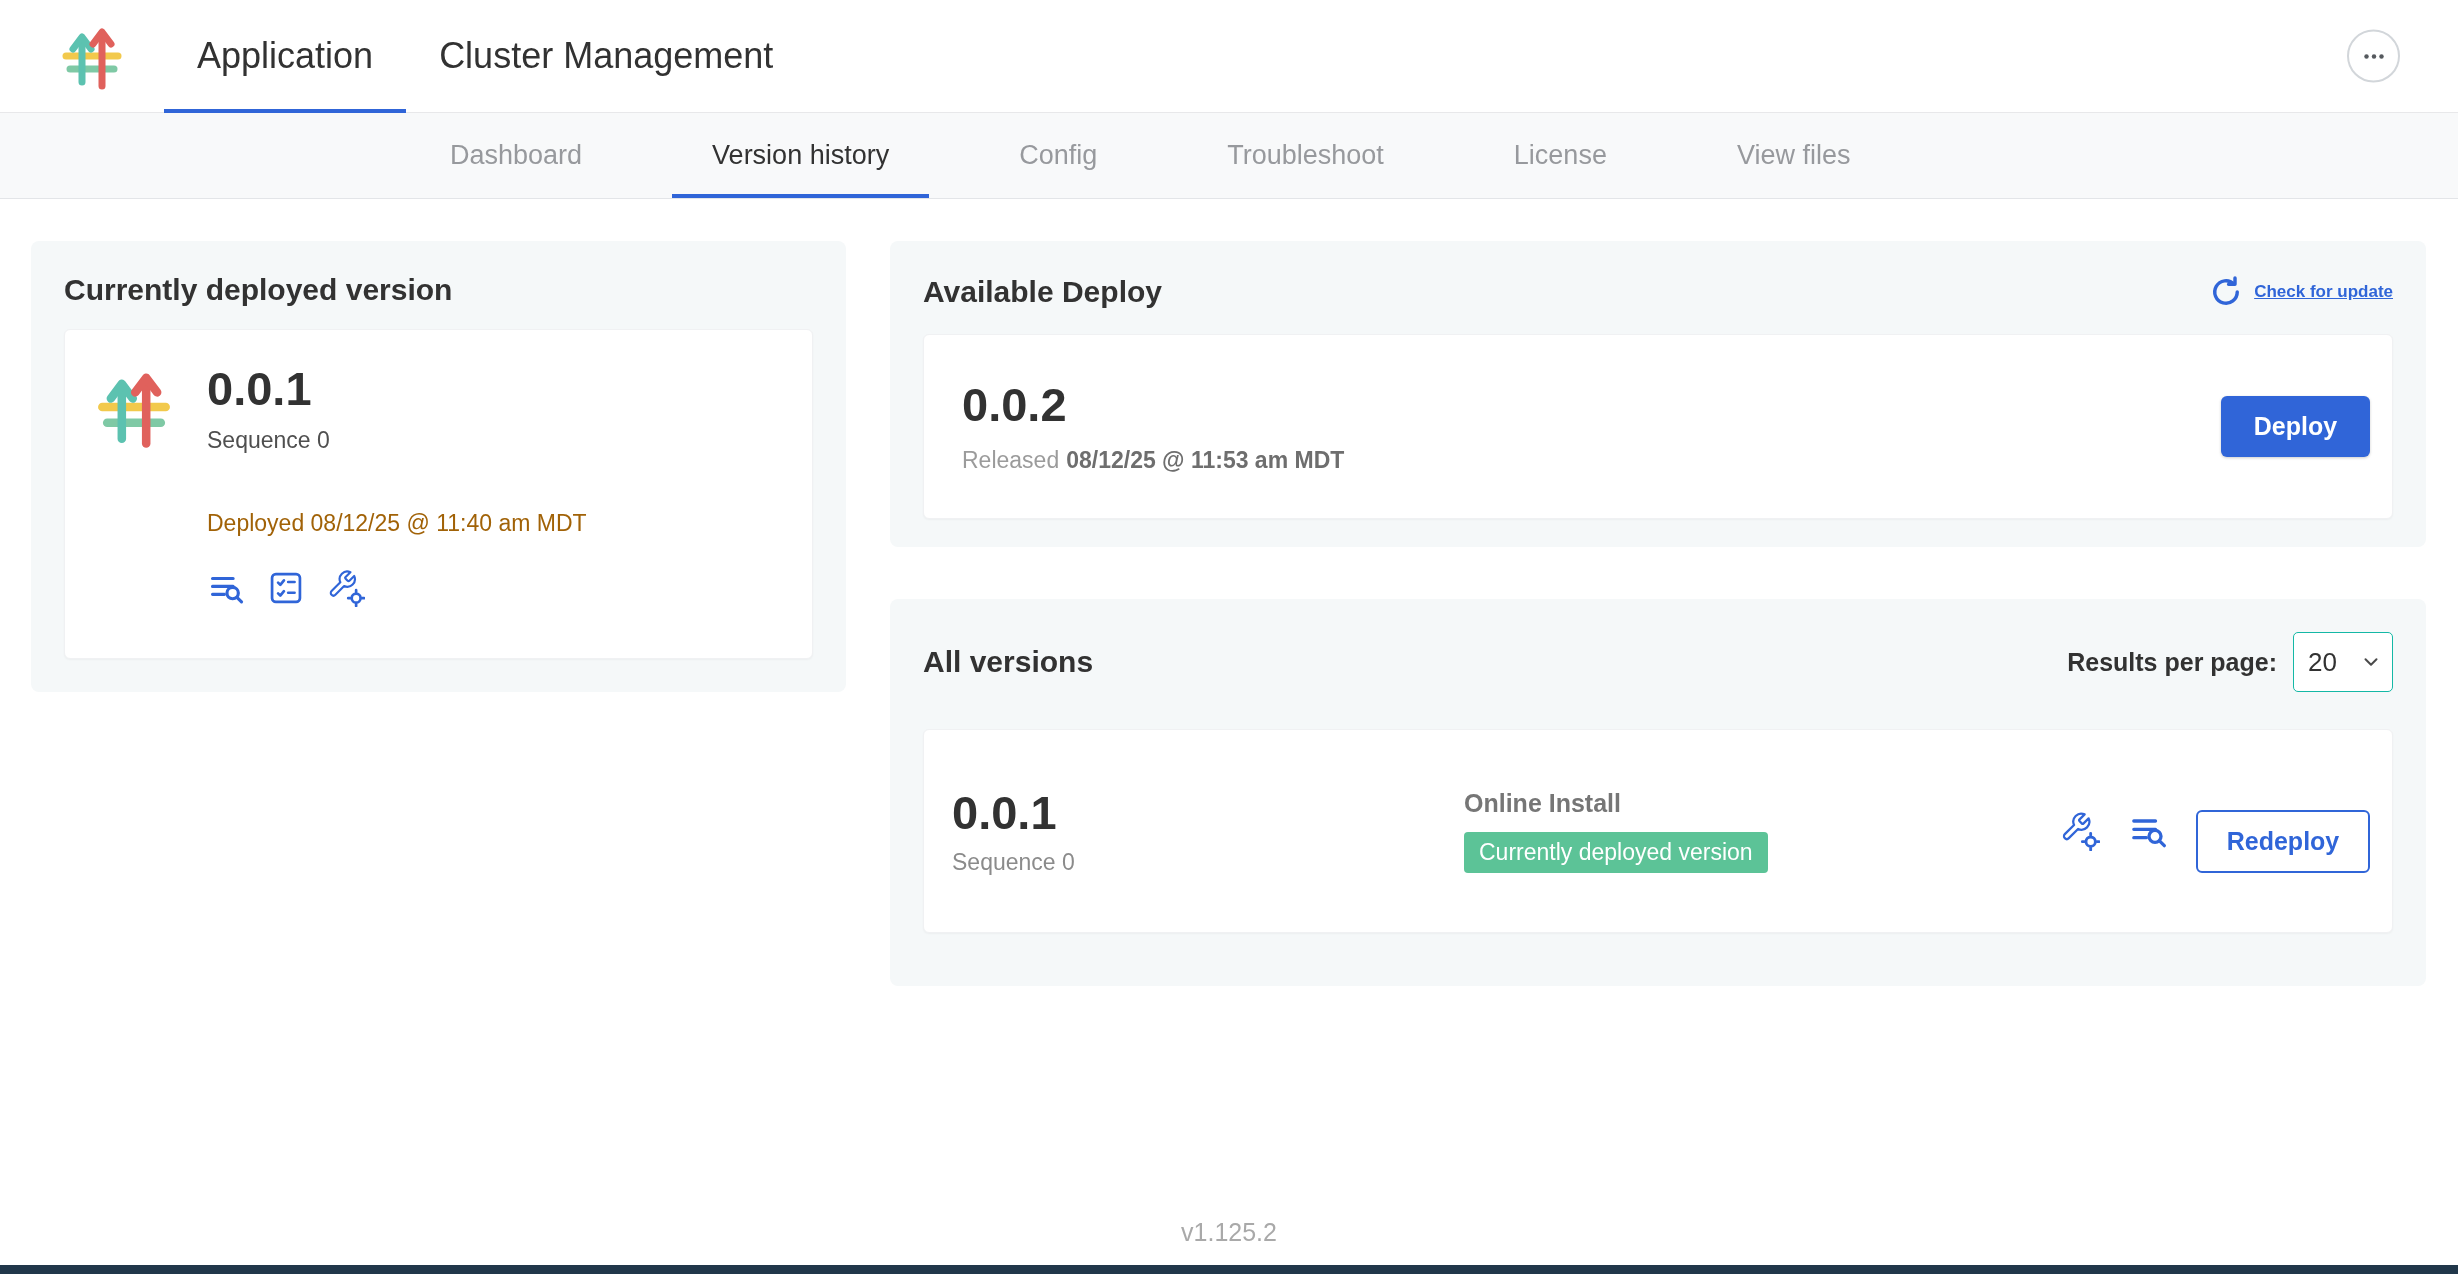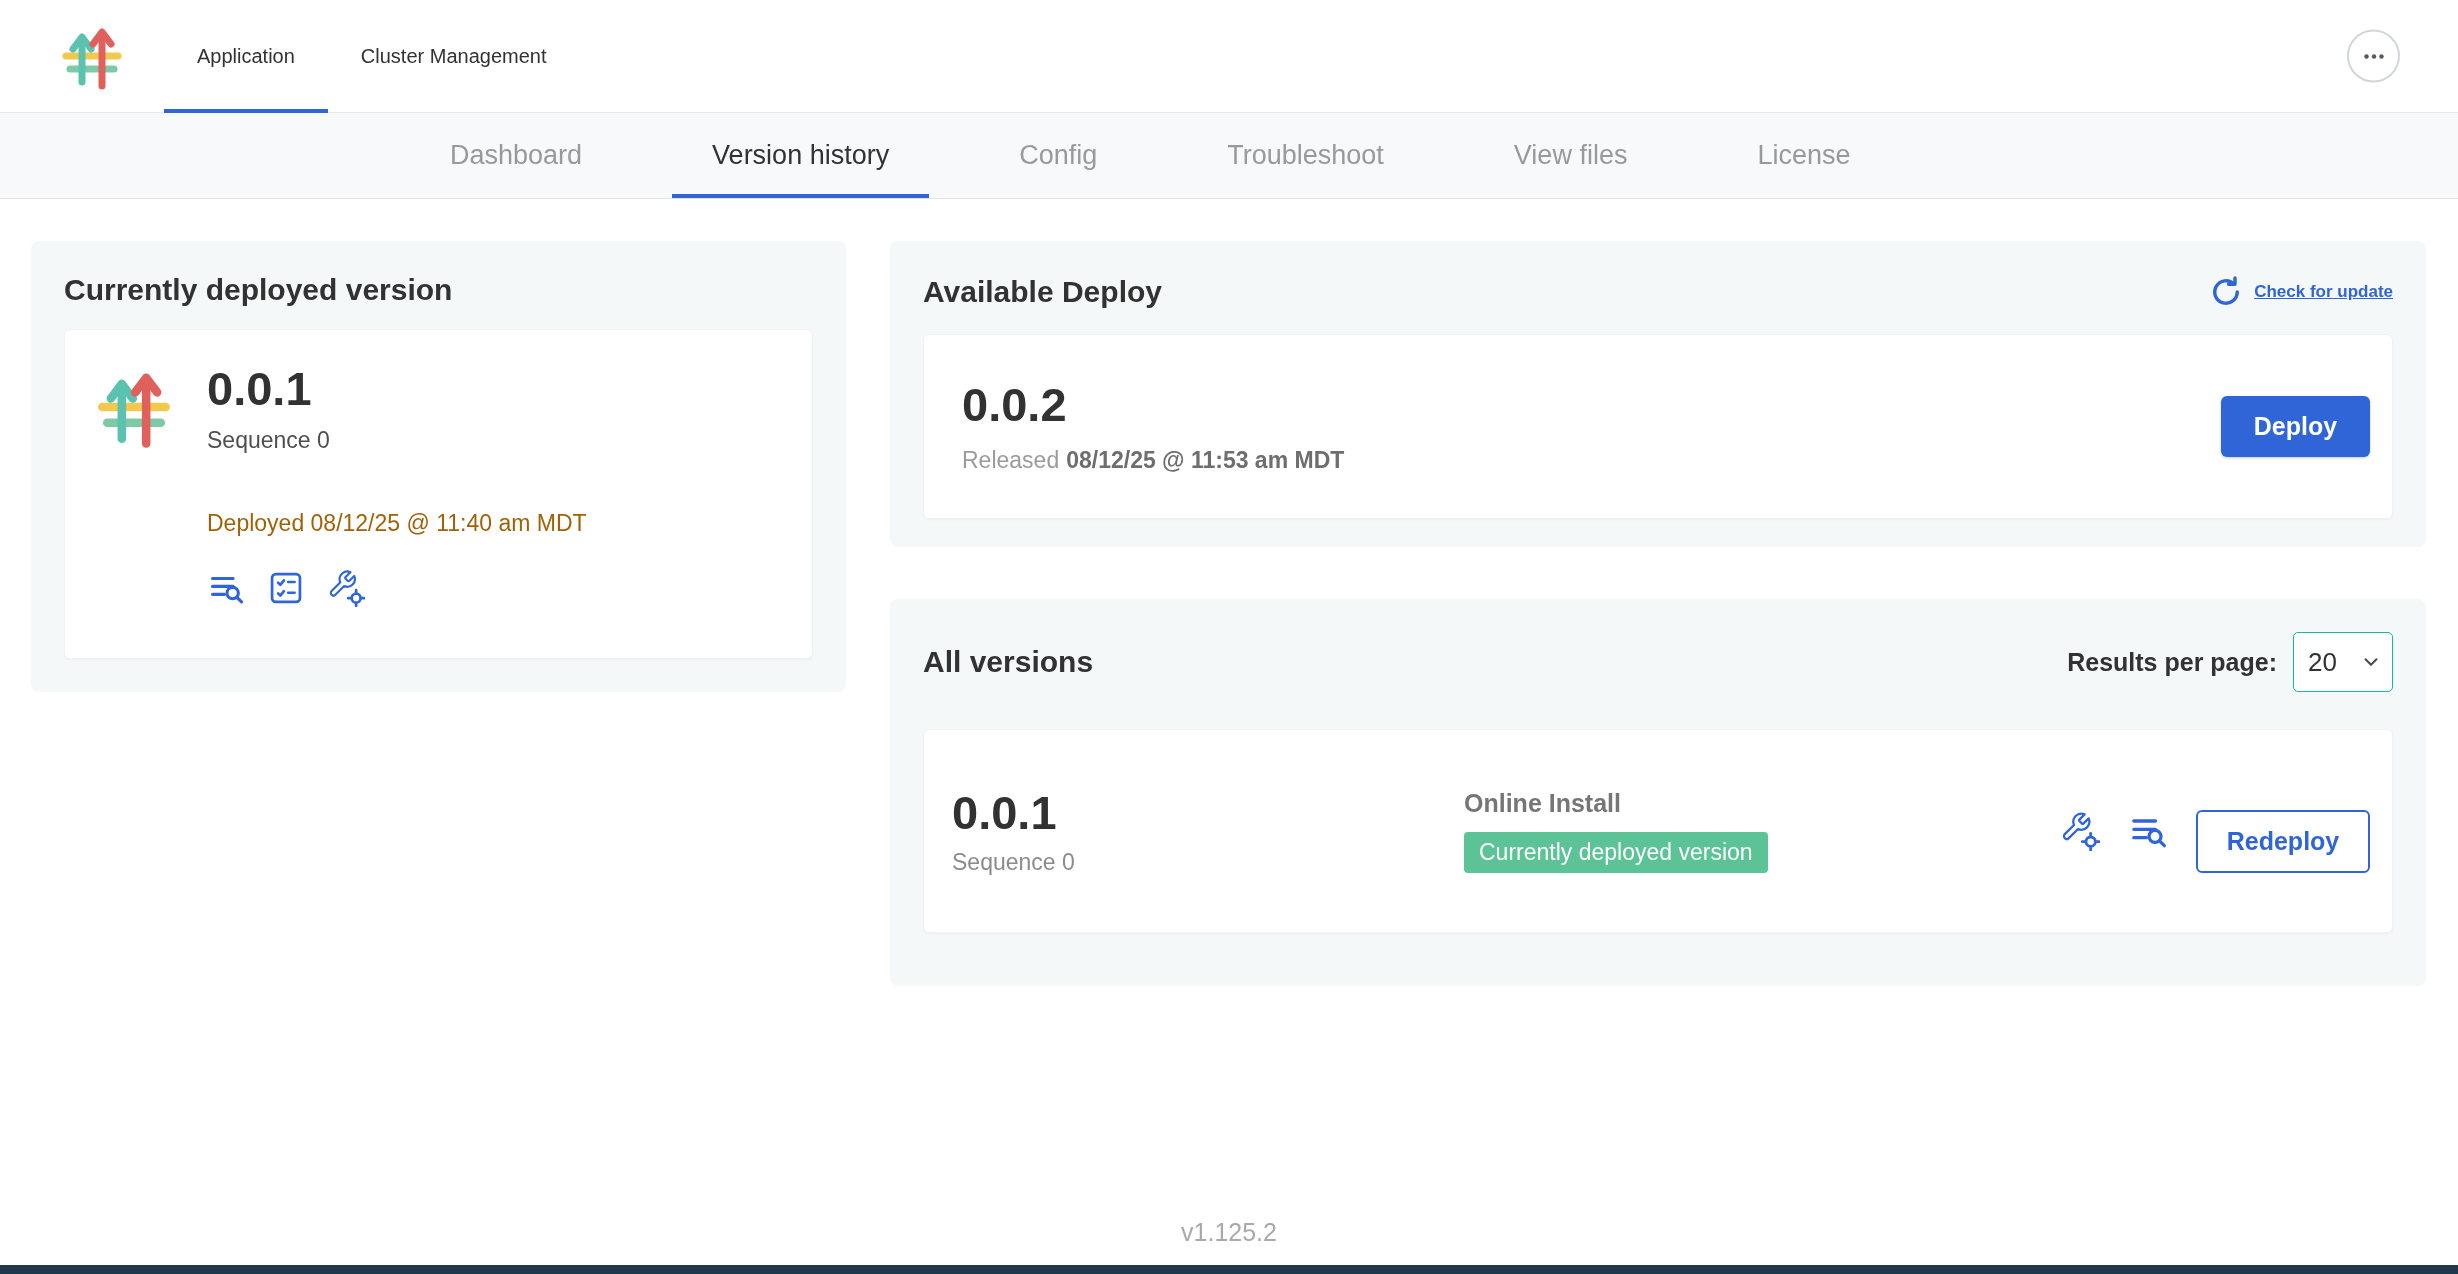--- a/index.html
+++ b/index.html
@@ -22,21 +22,21 @@
     align-items: stretch;
     padding-left: 60px;
     position: relative;
   }
   .logo { width: 64px; height: 68px; align-self: center; }
   .logo svg { width: 100%; height: 100%; }
   .nav-tabs { display: flex; margin-left: 40px; }
   .nav-tab {
     display: flex; align-items: center;
     padding: 12px 33px;
-    font-size: 20px;
+    font-size: 36px;
     color: var(--text-dark, #323232);
     position: relative;
   }
   .nav-tab.active::after {
     content: ""; position: absolute; left: 0; right: 0; bottom: -1px;
     height: 4px; background: var(--accent, #3065d8);
   }
   .more-btn {
     position: absolute; right: 58px; top: 50%; transform: translateY(-50%);
     width: 53px; height: 53px; border-radius: 50%;
@@ -211,22 +211,22 @@
       </svg>
     </span>
   </button>
 </header>
 
 <nav class="subnav" data-interactable="false">
   <div class="subnav-item" data-interactable="true">Dashboard</div>
   <div class="subnav-item active" data-interactable="true">Version history</div>
   <div class="subnav-item" data-interactable="true">Config</div>
   <div class="subnav-item" data-interactable="true">Troubleshoot</div>
+  <div class="subnav-item" data-interactable="true">License</div>
   <div class="subnav-item" data-interactable="true">View files</div>
-  <div class="subnav-item" data-interactable="true">License</div>
 </nav>
 
 <main class="main" data-interactable="false">
 
   <section class="card deployed-card" data-interactable="false">
     <h2 data-interactable="false">Currently deployed version</h2>
     <div class="inner-card deployed-panel" data-interactable="false">
       <div class="app-icon" data-interactable="false">
         <svg viewBox="0 0 64 68" fill="none" stroke-linecap="round" stroke-linejoin="round">
           <path d="M6 34 H58" stroke="#f2c94c" stroke-width="7"></path>

